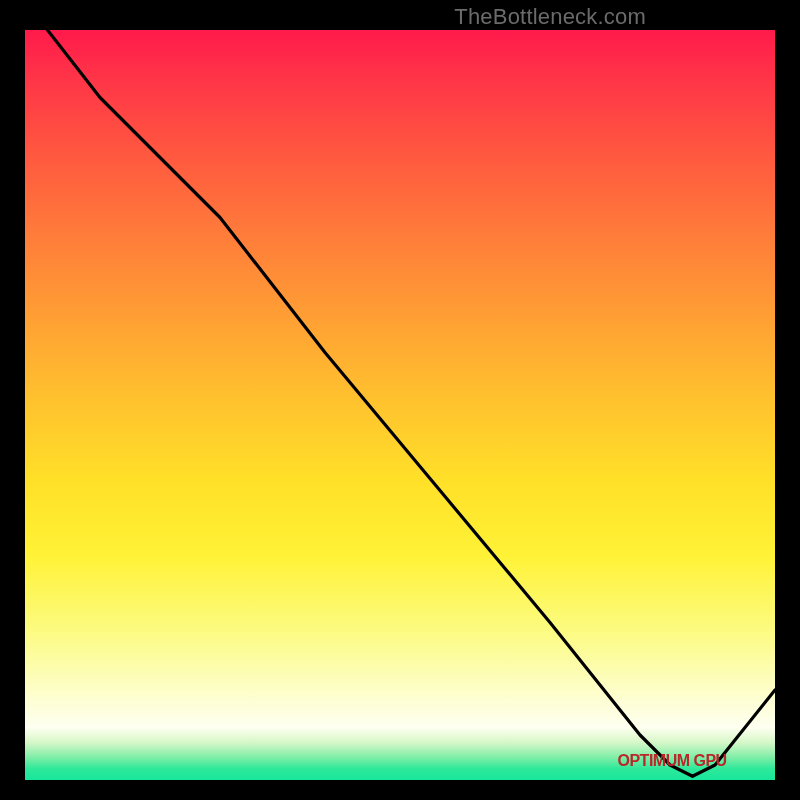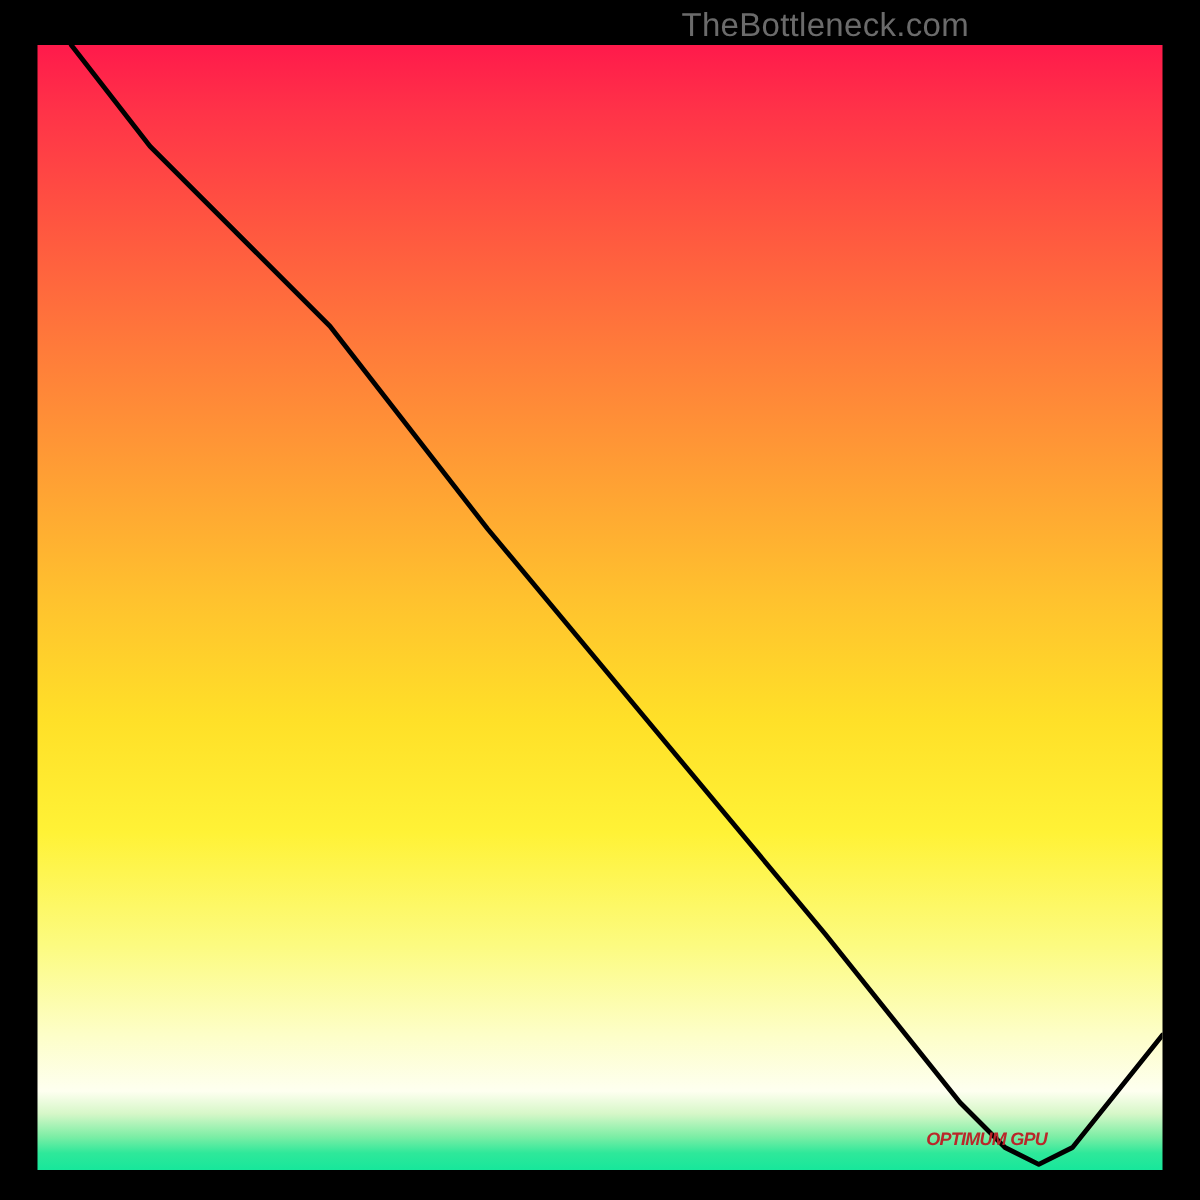--- a/index.html
+++ b/index.html
@@ -55,25 +55,24 @@
   .overlay-svg {
     position: absolute;
     top: 0;
     left: 0;
     width: 750px;
     height: 750px;
   }
   .optimum-label {
     position: absolute;
     color: #b9272a;
-    font-size: 12px;
+    font-size: 16px;
     font-weight: 900;
     letter-spacing: -0.5px;
     white-space: nowrap;
-    font-style: italic;
   }
 </style>
 </head>
 <body>
 
 <div class="frame">
   <div class="watermark">TheBottleneck.com</div>
 
   <div class="plot">
     <svg class="overlay-svg" viewBox="0 0 750 750" preserveAspectRatio="none">

